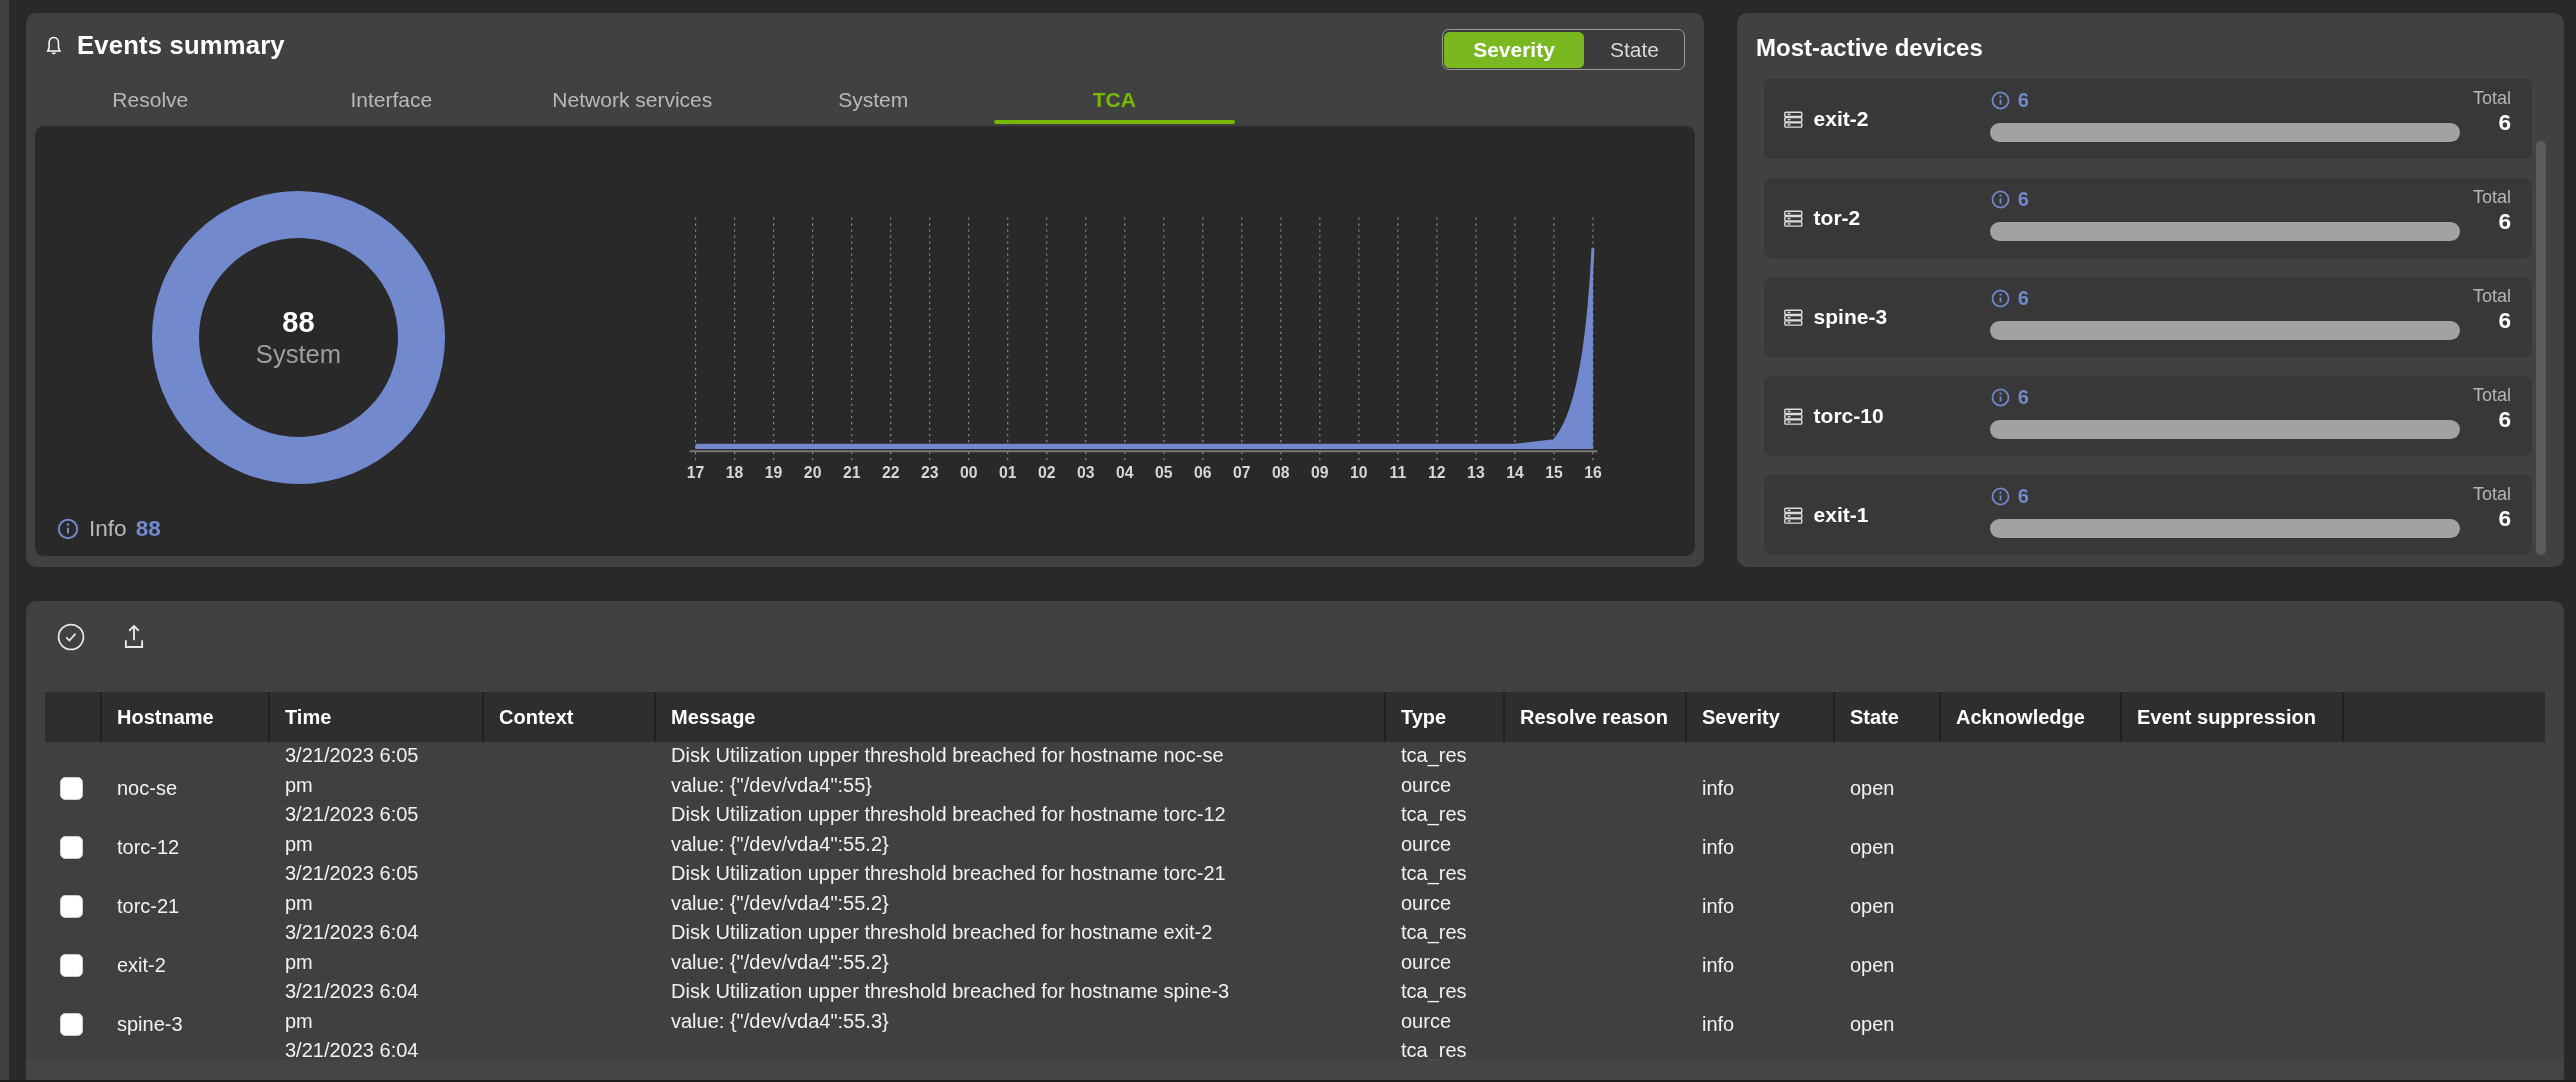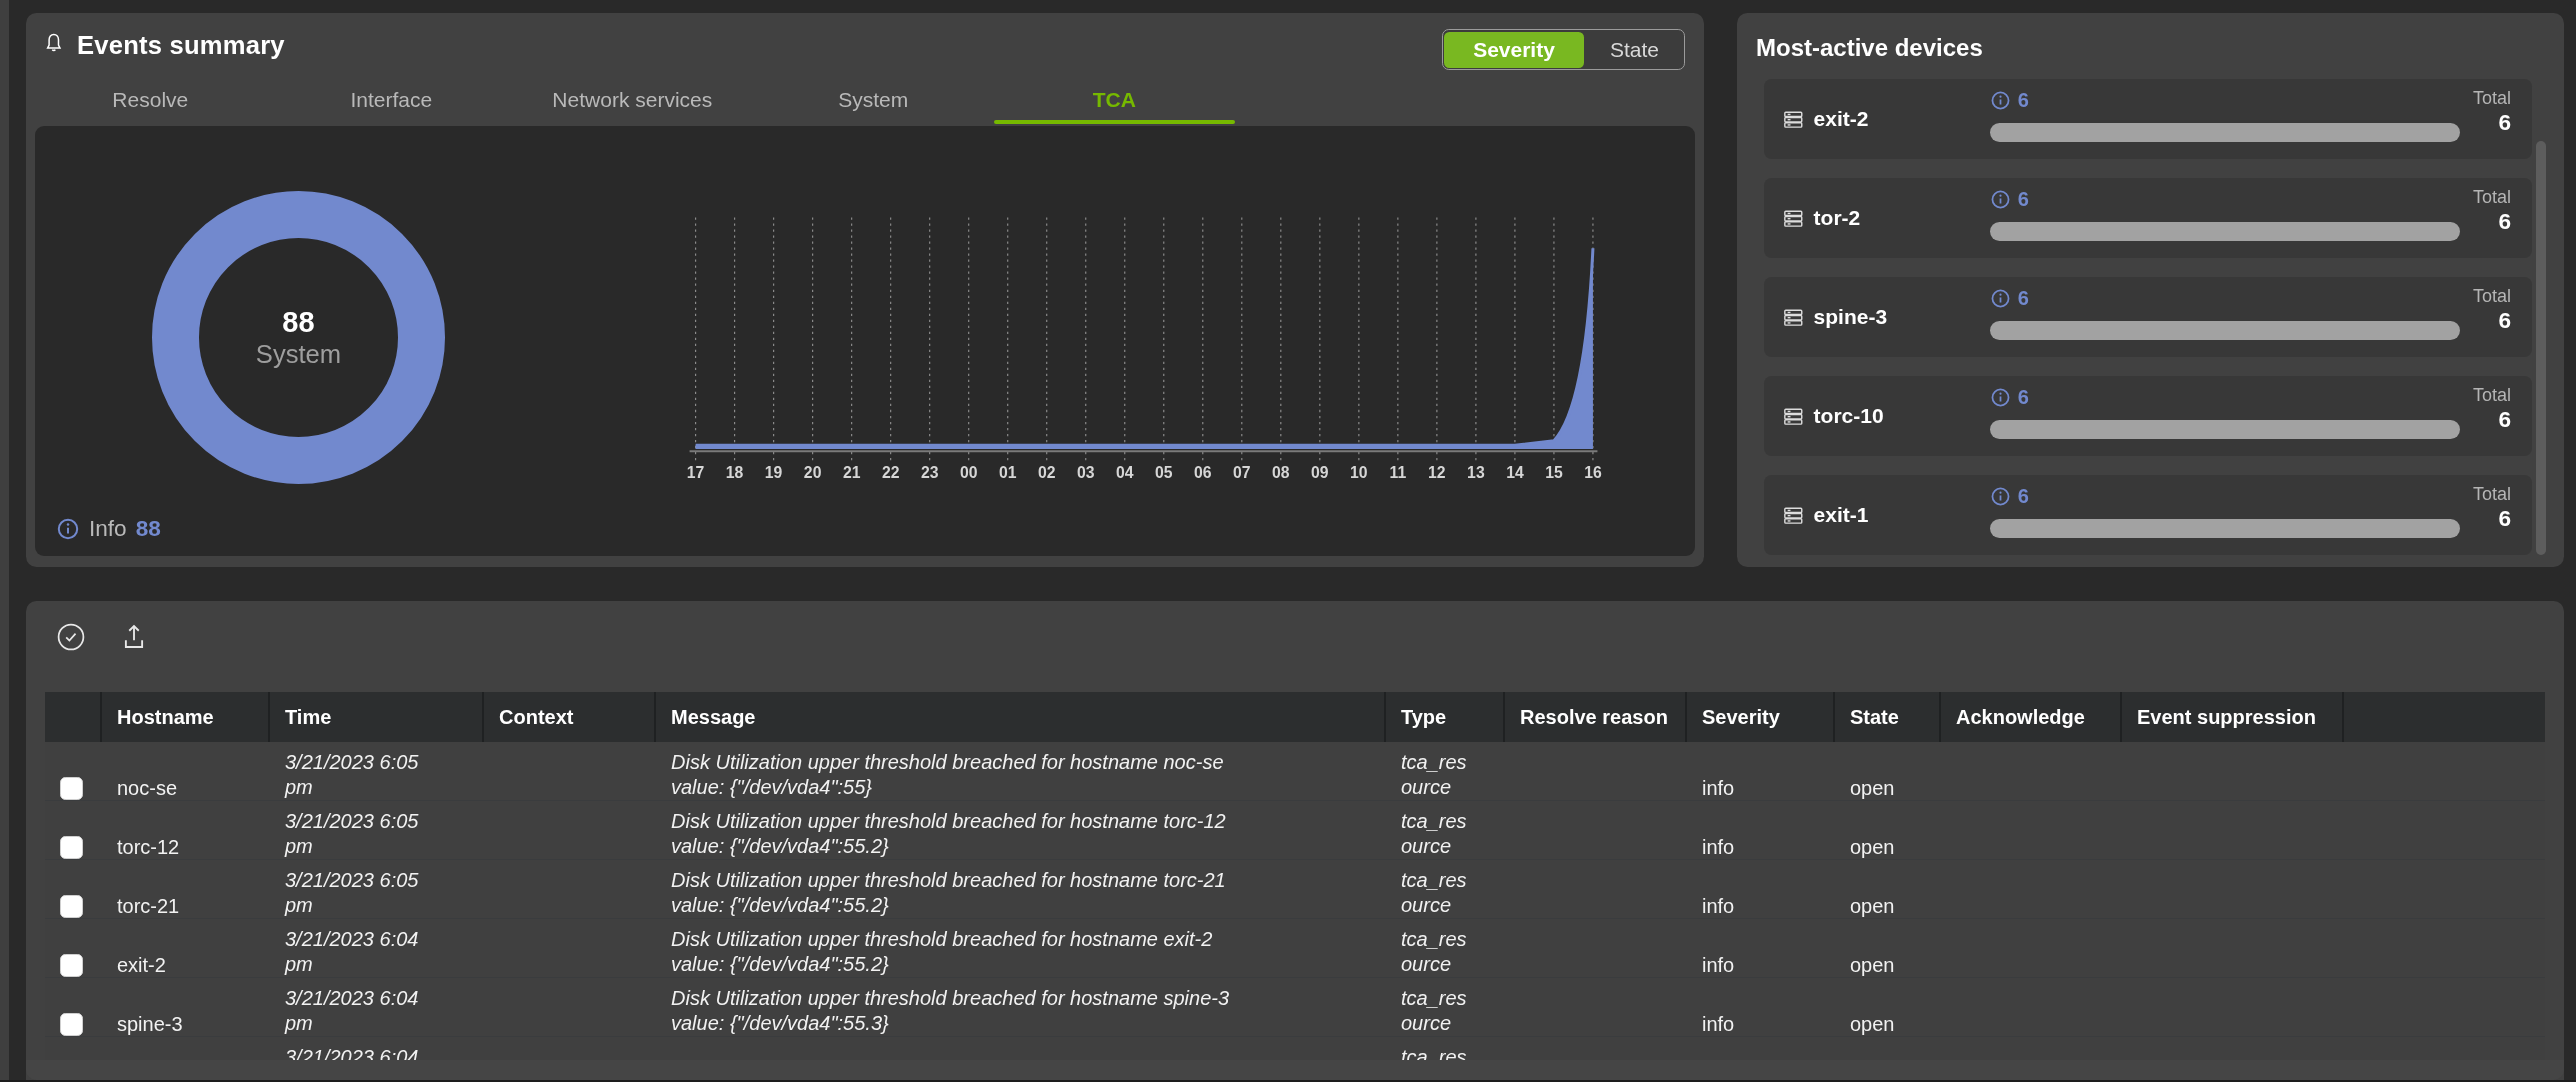--- a/index.html
+++ b/index.html
@@ -9,21 +9,21 @@
     font-family:"Liberation Sans","DejaVu Sans",sans-serif;
     color:#f2f2f2;
     position:relative;
   }
   .left-edge { position:absolute; left:0; top:0; width:9px; height:1083px; background:#3f3f3f; }
 
   .panel { position:absolute; background:#414141; border-radius:10.5px; }
 
   
   #events-panel { left:26px; top:12.8px; width:1678px; height:554px; }
-  .panel-header { position:absolute; left:15px; top:18px; display:flex; align-items:flex-start; gap:10.5px; }
+  .panel-header { position:absolute; left:15px; top:18px; display:flex; align-items:flex-end; gap:10.5px; }
   .panel-title { font-size:25.6px; font-weight:700; color:#ffffff; letter-spacing:0.2px; }
   .icon svg { display:block; }
 
   .toggle-group {
     position:absolute; right:19.5px; top:16.5px; height:41px; display:flex;
     border:1.5px solid #9b9b9b; border-radius:6.8px; overflow:hidden; background:#3c3c3c;
   }
   .toggle-btn { font-size:21px; display:flex; align-items:center; justify-content:center; }
   .toggle-btn.sev { width:140px; background:#79b821; color:#ffffff; font-weight:700; border-radius:5.3px; margin:1.5px; }
   .toggle-btn.sta { width:98px; color:#d9d9d9; }
@@ -68,21 +68,21 @@
   .toolbar { position:absolute; left:29px; top:19.5px; display:flex; gap:32px; align-items:center; }
   .tool-btn { cursor:pointer; }
 
   .table-wrap { position:absolute; left:19px; top:91px; width:2500px; height:368px; overflow:hidden; background:#202124; }
   .thead { display:flex; height:50px; background:#1f2122; }
   .hcell { background:#2c2e2f; border-right:2.3px solid #1f2122; font-size:20px; font-weight:600; color:#ffffff;
            display:flex; align-items:center; padding-left:15px; }
   .hcell:last-child { border-right:none; }
   .trow { display:flex; height:59px; background:#404040; border-bottom:1.5px solid #3a3c3e;align-items:flex-end; }
   .cell { display:flex; align-items:center; padding-left:15px; font-size:20px; color:#f2f2f2; overflow:hidden; }
-  .pre { white-space:pre-line; line-height:25px;font-style:italic; }
+  .pre { white-space:pre-line; line-height:30px; }
 
   .hcell:nth-child(1), .cell:nth-child(1) { width:57px; }
   .hcell:nth-child(2), .cell:nth-child(2) { width:168px; }
   .hcell:nth-child(3), .cell:nth-child(3) { width:214px; }
   .hcell:nth-child(4), .cell:nth-child(4) { width:172px; }
   .hcell:nth-child(5), .cell:nth-child(5) { width:730px; }
   .hcell:nth-child(6), .cell:nth-child(6) { width:119px; }
   .hcell:nth-child(7), .cell:nth-child(7) { width:182px; }
   .hcell:nth-child(8), .cell:nth-child(8) { width:148px; }
   .hcell:nth-child(9), .cell:nth-child(9) { width:106px; }

